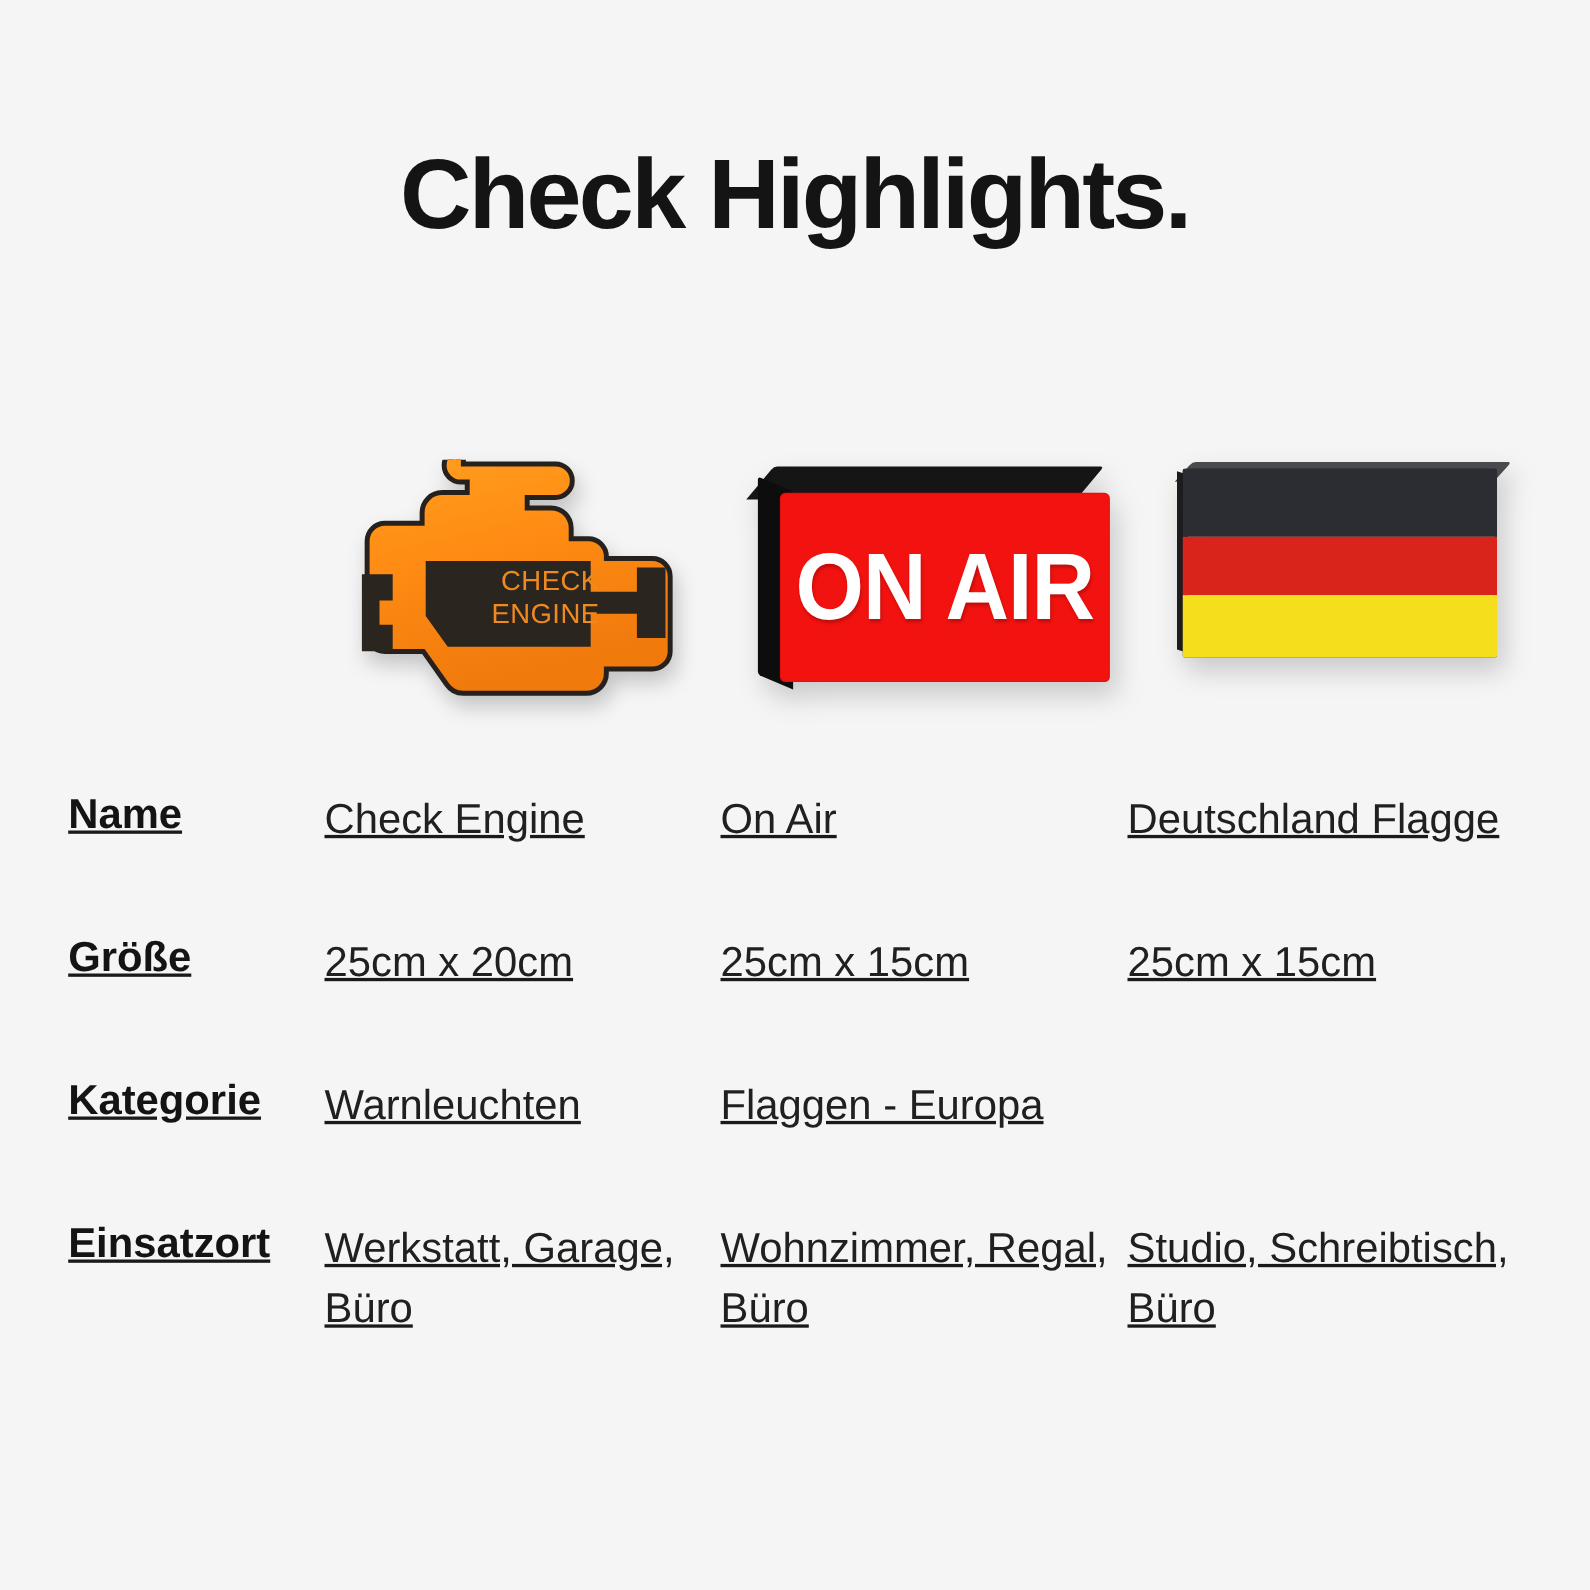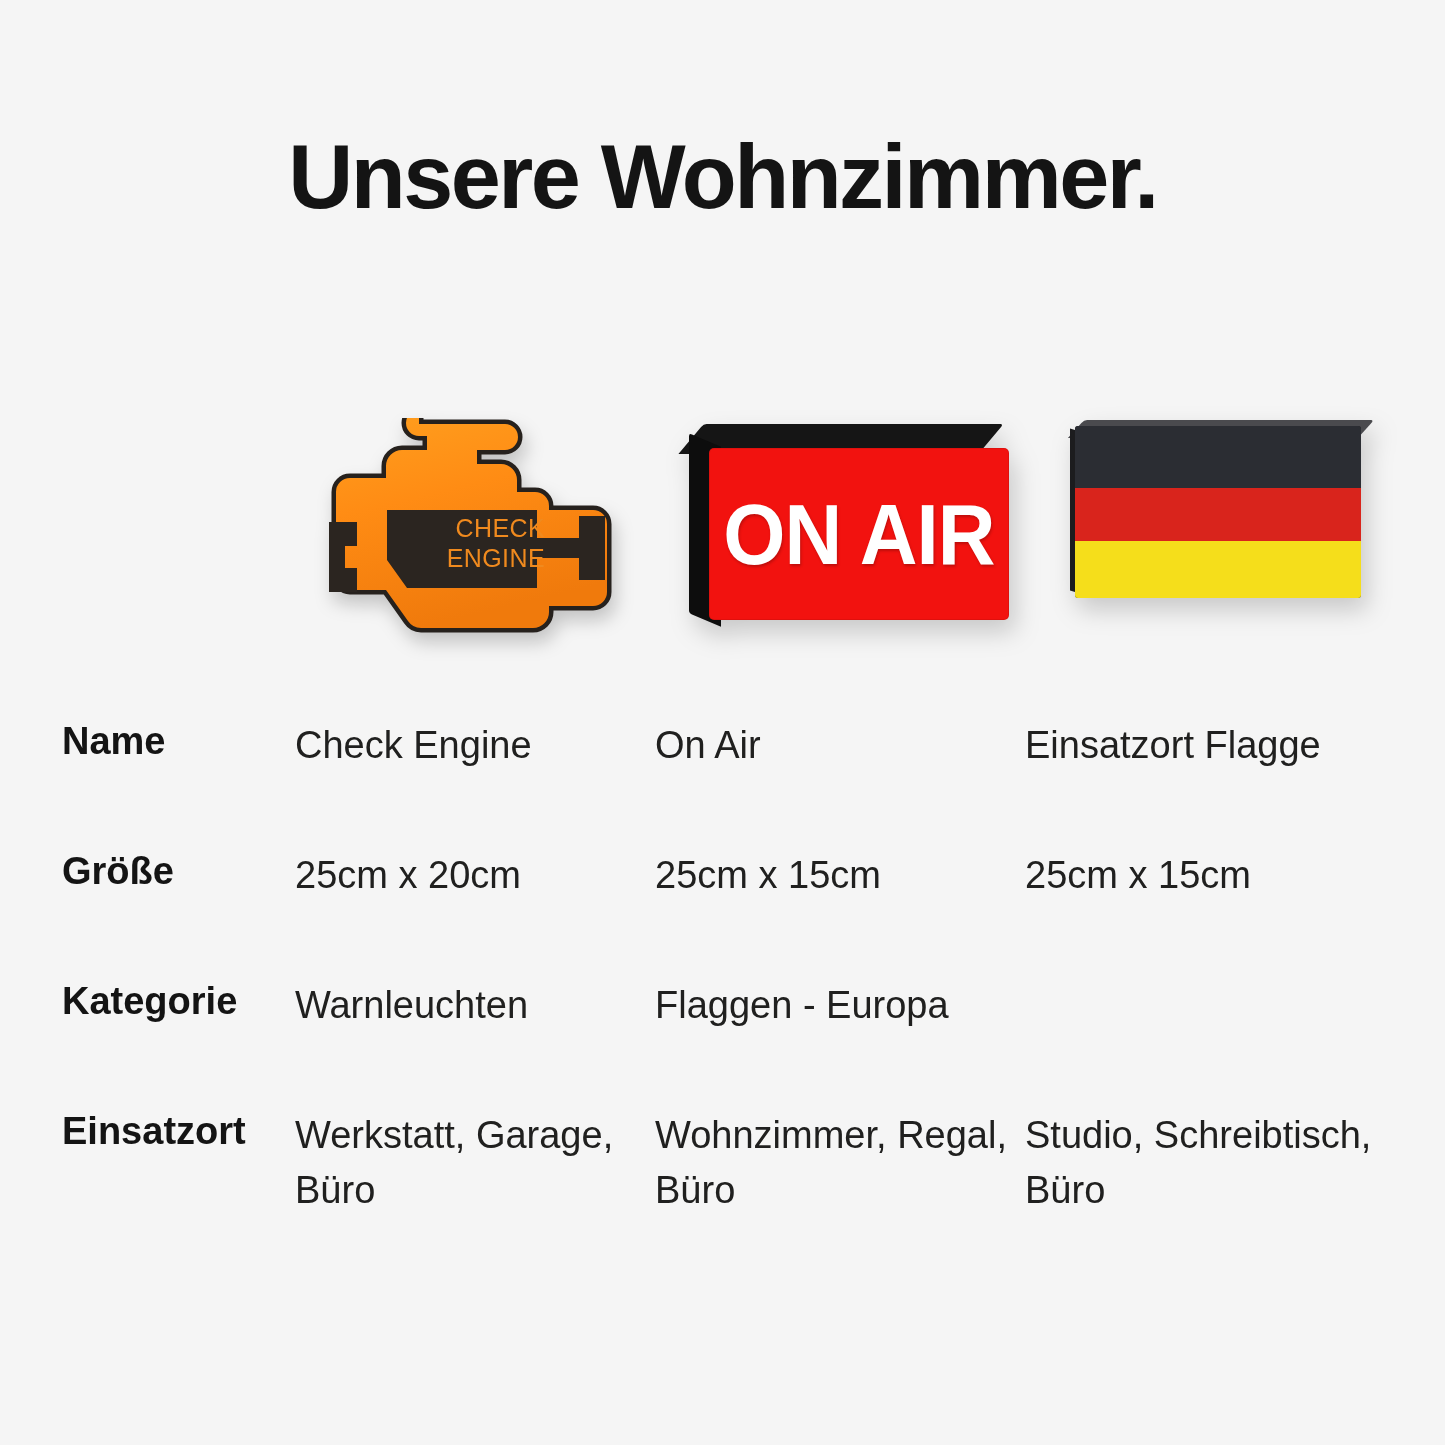--- a/index.html
+++ b/index.html
@@ -151,20 +151,21 @@
   .spec-table {
     position: absolute;
     left: 0;
     top: 700px;
     width: 1445px;
   }
   .spec-row {
     display: flex;
     align-items: flex-start;
     width: 1445px;
+    text-decoration: underline;
   }
   .row-name      { height: 130px; }
   .row-groesse   { height: 130px; }
   .row-kategorie { height: 130px; }
   .row-einsatzort{ height: 170px; }
 
   .col-label {
     width: 295px;
     padding-left: 62px;
     box-sizing: border-box;
@@ -184,21 +185,21 @@
     padding-top: 18px;
     box-sizing: border-box;
   }
   .col-v1 { width: 360px; }
   .col-v2 { width: 370px; }
   .col-v3 { width: 370px; }
 </style>
 </head>
 <body>
 
-<div class="page-title">Unsere Wohnzimmer.</div>
+<div class="page-title">Check Highlights.</div>
 
 <div class="product-row">
 
   <div class="product-cell cell-1">
     <div class="check-engine-wrap">
       <svg viewBox="0 0 300 232" xmlns="http://www.w3.org/2000/svg">
         <defs>
           <linearGradient id="glowGrad" x1="0" y1="0" x2="0.3" y2="1">
             <stop offset="0%" stop-color="#ffa01f"></stop>
             <stop offset="45%" stop-color="#ff8c14"></stop>
@@ -242,21 +243,21 @@
   </div>
 
 </div>
 
 <div class="spec-table">
 
   <div class="spec-row row-name">
     <div class="col-label">Name</div>
     <div class="col-value col-v1">Check Engine</div>
     <div class="col-value col-v2">On Air</div>
-    <div class="col-value col-v3">Einsatzort Flagge</div>
+    <div class="col-value col-v3">Deutschland Flagge</div>
   </div>
 
   <div class="spec-row row-groesse">
     <div class="col-label">Größe</div>
     <div class="col-value col-v1">25cm x 20cm</div>
     <div class="col-value col-v2">25cm x 15cm</div>
     <div class="col-value col-v3">25cm x 15cm</div>
   </div>
 
   <div class="spec-row row-kategorie">

